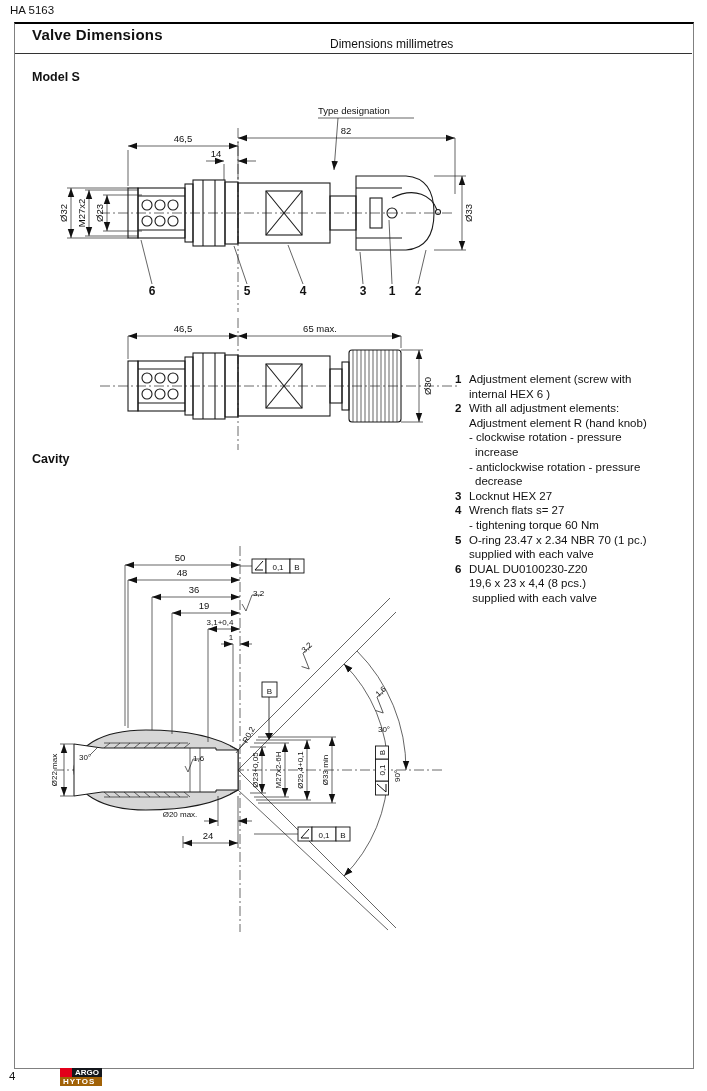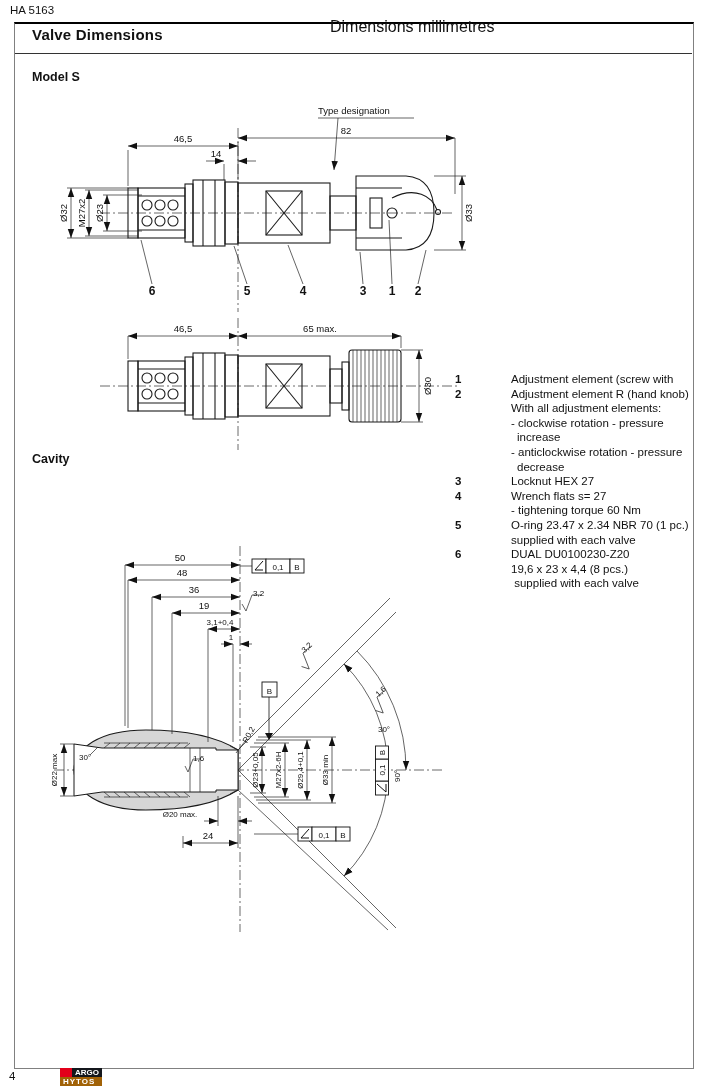--- a/index.html
+++ b/index.html
@@ -3,42 +3,42 @@
 <meta charset="utf-8">
 <style>
   html,body{margin:0;padding:0;background:#e8e8e8;}
   .page{position:relative;width:707px;height:1091px;background:#ffffff;
         font-family:"Liberation Sans",sans-serif;color:#111;overflow:hidden;}
   .abs{position:absolute;}
   .doc-number{left:10px;top:4px;font-size:11.5px;}
   .box{left:14px;top:22px;width:678px;height:1044px;border:1px solid #808080;border-top:2.5px solid #000;}
   .header-rule{left:15px;top:53px;width:677px;border-top:1px solid #333;}
   .page-title{left:32px;top:26px;font-size:15px;font-weight:bold;letter-spacing:.2px;}
-  .subtitle{left:330px;top:18px;font-size:16px;}
+  .subtitle{left:330px;top:37px;font-size:12px;}
   .section-h{font-size:12.5px;font-weight:bold;}
   .model-s{left:32px;top:70px;}
   .cavity-h{left:32px;top:452px;}
   .drawing{position:absolute;}
   
   svg text{font-family:"Liberation Sans",sans-serif;fill:#111;}
   .outline *{stroke:#1a1a1a;stroke-width:1.1;fill:none;}
   .thin *{stroke:#222;stroke-width:0.7;fill:none;}
   .cl line{stroke:#444;stroke-width:0.8;stroke-dasharray:10 3 2 3;}
   .grayfill{fill:#d6d6d6;stroke:#1a1a1a;stroke-width:1.1;}
   .whitefill{fill:#ffffff;stroke:#1a1a1a;stroke-width:1;}
   .dim-t{font-size:9.5px;}
   .dim-s{font-size:8px;}
   .callout{font-size:12px;font-weight:bold;text-anchor:middle;}
   .mid{text-anchor:middle;}
   .frame rect{fill:#fff;stroke:#111;stroke-width:0.9;}
   
   .legend{left:455px;top:372px;width:240px;font-size:11.5px;line-height:14.6px;}
   .legend-item{display:flex;}
   .legend-item .num{width:14px;font-weight:bold;flex:0 0 14px;}
-  .legend-item .lines{flex:1;margin-left:42px;}
+  .legend-item .lines{flex:1;}
   .legend-item .lines div{white-space:pre-wrap;}
   .legend-item .lines div.indent{padding-left:6px;}
   
   .page-num{left:9px;top:1070px;font-size:11.5px;}
   .logo{left:28px;top:1068px;width:42px;font-size:8px;font-weight:bold;line-height:9px;padding-left:32px;}
   .logo .row1{display:flex;align-items:stretch;}
   .logo .red{width:12px;background:#e2001a;}
   .logo .dark1{background:#14171c;color:#fff;padding:0 3px;flex:1;}
   .logo .dark2{background:#a16207;color:#fff;padding:0 3px;letter-spacing:1px;}
 </style>
@@ -219,27 +219,28 @@
     <text class="dim-t mid" x="143" y="14">46,5</text>
     <text class="dim-t mid" x="280" y="14">65 max.</text>
     <text class="dim-t mid" transform="rotate(-90 391 68)" x="391" y="68">Ø30</text>
   </svg>
 
   <div class="abs legend">
     <div class="legend-item">
       <span class="num">1</span>
       <div class="lines">
         <div>Adjustment element (screw with</div>
+        <div>internal HEX 6 )</div>
       </div>
     </div>
     <div class="legend-item">
       <span class="num">2</span>
       <div class="lines">
+        <div>With all adjustment elements:</div>
         <div>Adjustment element R (hand knob)</div>
-        <div>With all adjustment elements:</div>
         <div>- clockwise rotation - pressure</div>
         <div class="indent">increase</div>
         <div>- anticlockwise rotation - pressure</div>
         <div class="indent">decrease</div>
       </div>
     </div>
     <div class="legend-item">
       <span class="num">3</span>
       <div class="lines">
         <div>Locknut HEX 27</div>

